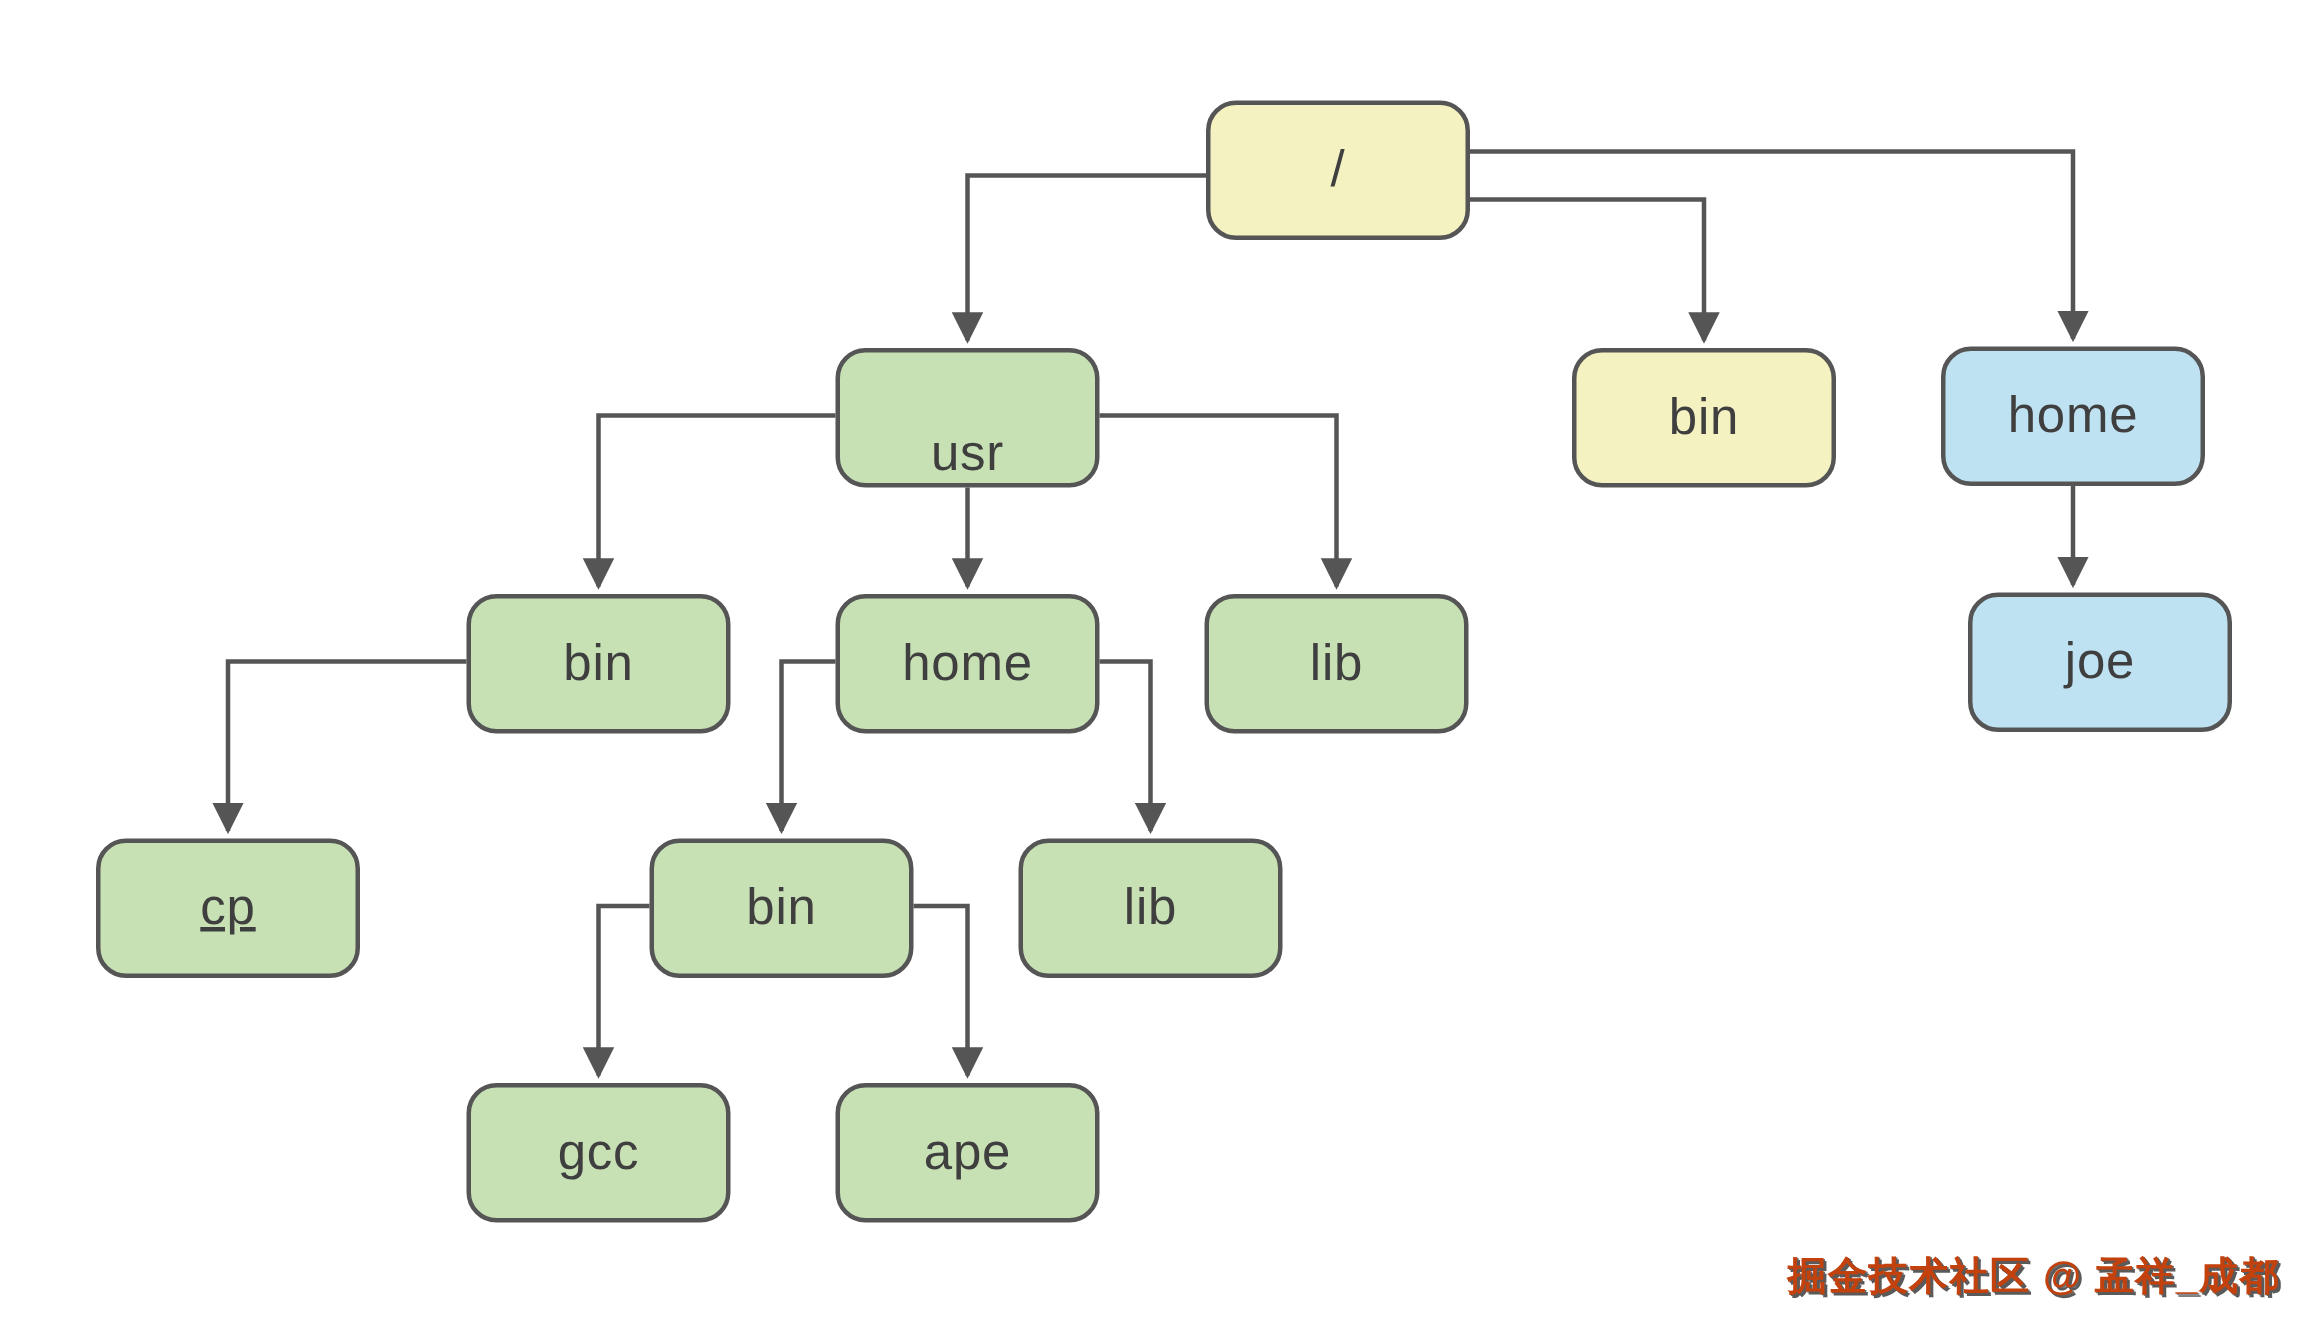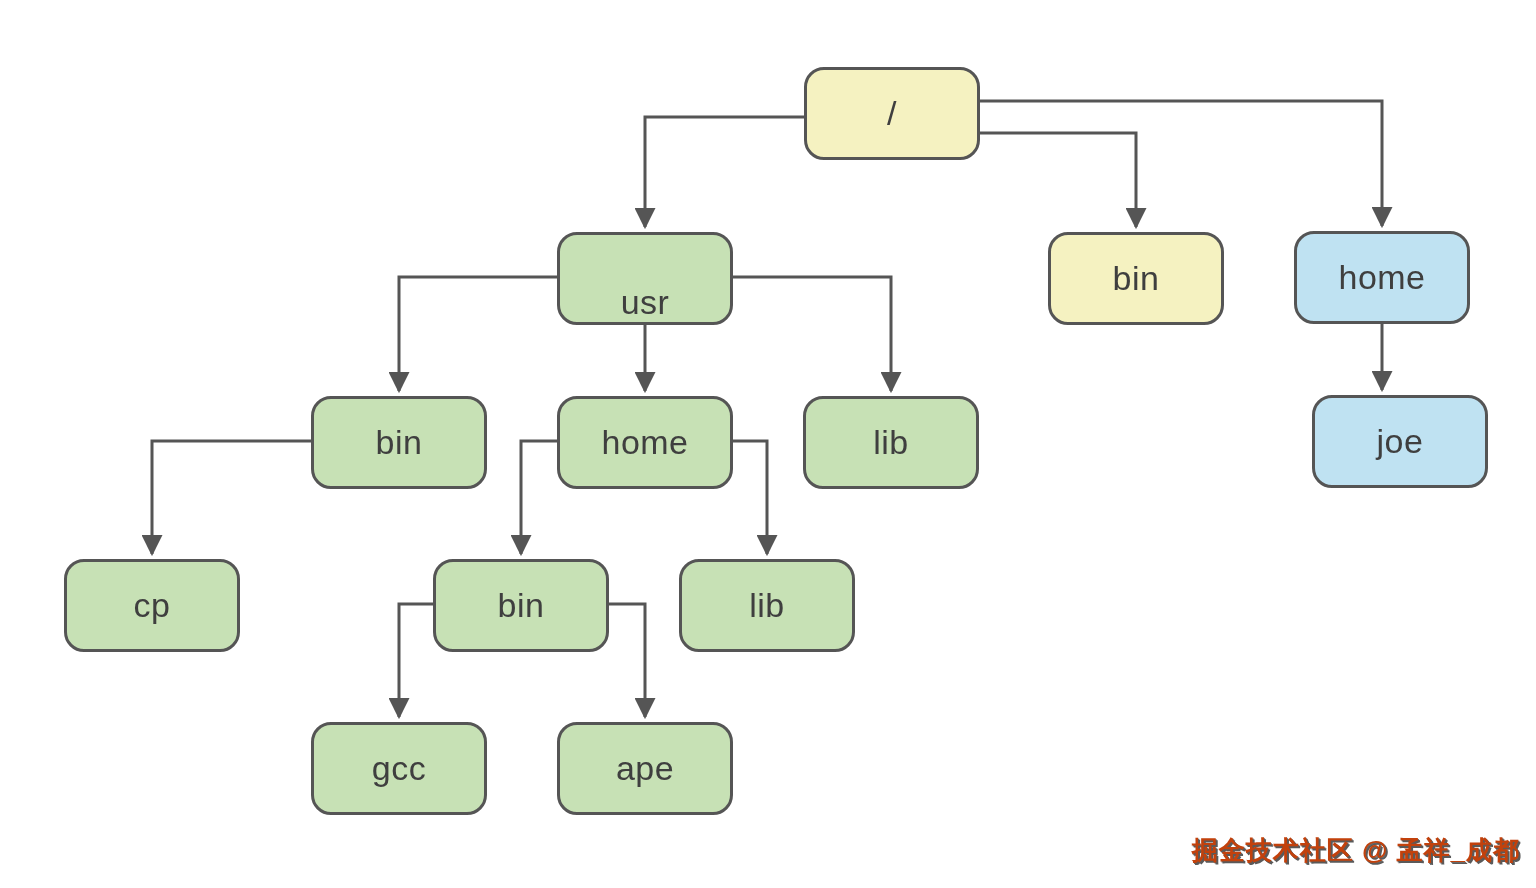--- a/index.html
+++ b/index.html
@@ -52,21 +52,21 @@
   .node.blue   { background: var(--blue,   #bfe2f2); }
 
   .n-root      { left: 804px;  top: 67px;  }
   .n-usr       { left: 557px;  top: 232px; align-items: flex-end; }
   .n-bin-root  { left: 1048px; top: 232px; }
   .n-home      { left: 1294px; top: 231px; }
   .n-bin-usr   { left: 311px;  top: 396px; }
   .n-local     { left: 557px;  top: 396px; }
   .n-lib-usr   { left: 803px;  top: 396px; }
   .n-joe       { left: 1294px; top: 395px; margin-left: 18px; }
-  .n-cp        { left: 64px;   top: 559px; }
+  .n-cp        { left: 64px;   top: 559px; text-decoration: underline; }
   .n-bin-local { left: 433px;  top: 559px; }
   .n-lib-local { left: 679px;  top: 559px; }
   .n-gcc       { left: 311px;  top: 722px; }
   .n-ape       { left: 557px;  top: 722px; }
 
   .watermark {
     position: absolute;
     right: 16px;
     bottom: 20px;
     font-size: 26px;

